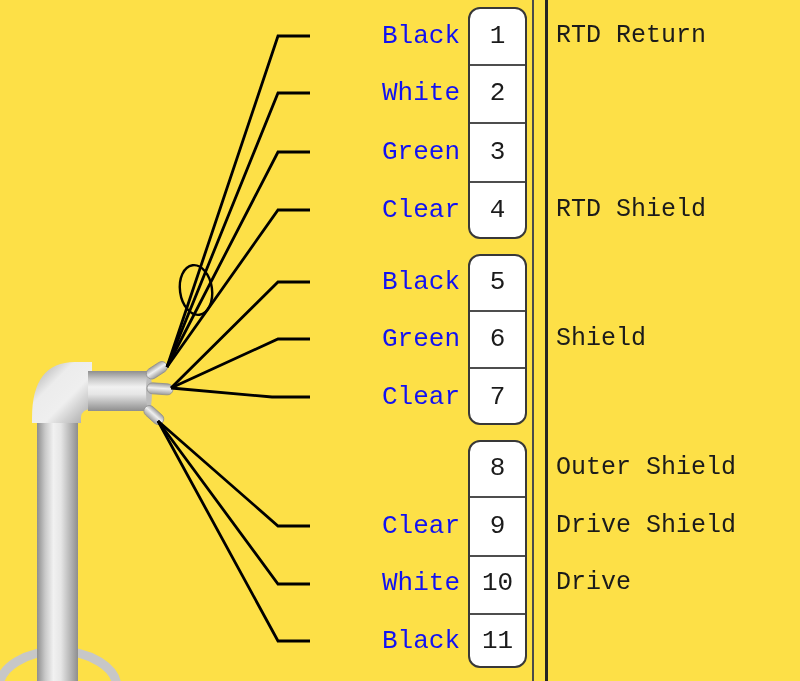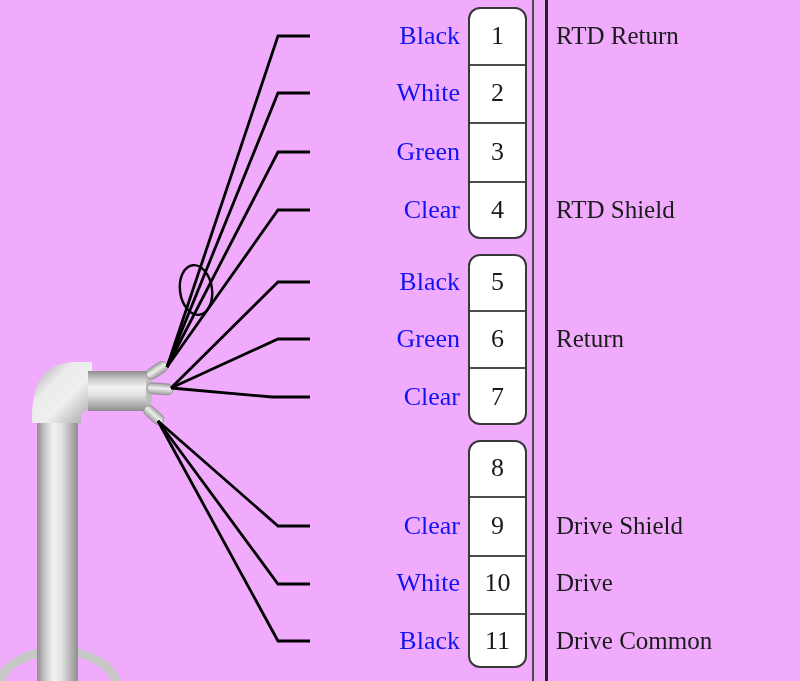--- a/index.html
+++ b/index.html
@@ -1,18 +1,18 @@
 <!DOCTYPE html>
 <html><head>
 <meta charset="utf-8">
 <style>
   html,body{margin:0;padding:0;background:#fff;}
   .screen{
-    position:relative;width:800px;height:681px;background:#f0abfc;
-    overflow:hidden;font-family:Liberation Serif, serif;
+    position:relative;width:800px;height:681px;background:#fde047;
+    overflow:hidden;font-family:Liberation Mono, monospace;
   }
   .screen svg{position:absolute;left:0;top:0;z-index:1;}
   .vline{position:absolute;top:0;height:681px;z-index:2;}
   .rail{left:532px;width:2px;background:#4a4a4a;}
   .separator{left:545px;width:3px;background:#242424;}
   .tblock{
     position:absolute;left:468px;width:59px;box-sizing:border-box;
     border:2px solid #383838;border-radius:12px;background:#ffffff;z-index:3;
   }
   .tb1{top:7px;height:232px;}
@@ -137,39 +137,39 @@
     <span class="pin-number">4</span>
     <span class="signal-label">RTD Shield</span>
   </div>
   <div class="row" style="top:266px">
     <span class="color-label">Black</span>
     <span class="pin-number">5</span>
   </div>
   <div class="row" style="top:323px">
     <span class="color-label">Green</span>
     <span class="pin-number">6</span>
-    <span class="signal-label">Return</span>
+    <span class="signal-label">Shield</span>
   </div>
   <div class="row" style="top:381px">
     <span class="color-label">Clear</span>
     <span class="pin-number">7</span>
   </div>
   <div class="row" style="top:452px">
     <span class="color-label"></span>
     <span class="pin-number">8</span>
+    <span class="signal-label">Outer Shield</span>
   </div>
   <div class="row" style="top:510px">
     <span class="color-label">Clear</span>
     <span class="pin-number">9</span>
     <span class="signal-label">Drive Shield</span>
   </div>
   <div class="row" style="top:567px">
     <span class="color-label">White</span>
     <span class="pin-number">10</span>
     <span class="signal-label">Drive</span>
   </div>
   <div class="row" style="top:625px">
     <span class="color-label">Black</span>
     <span class="pin-number">11</span>
-    <span class="signal-label">Drive Common</span>
   </div>
 
 </div>
 
 </body></html>

